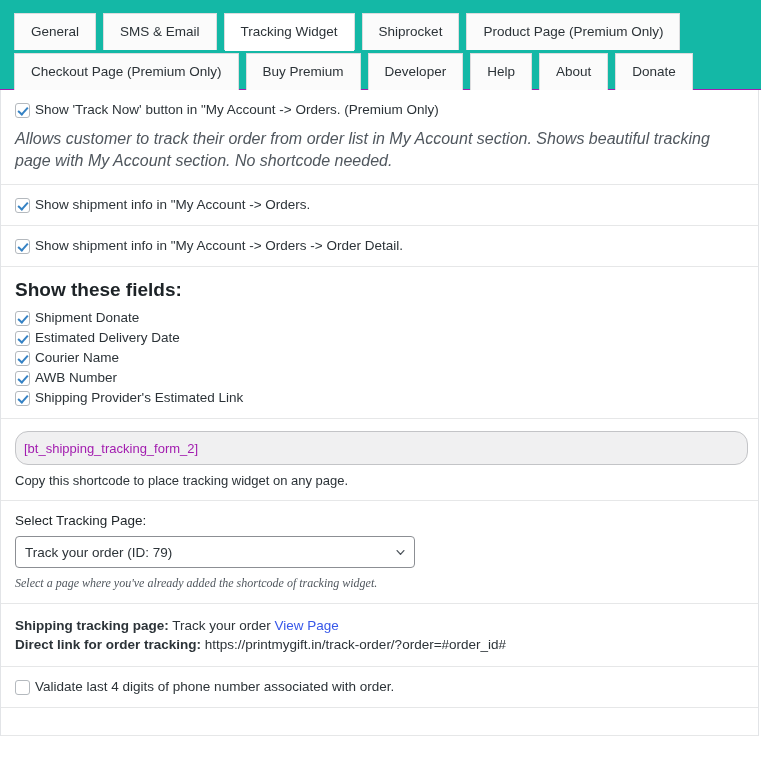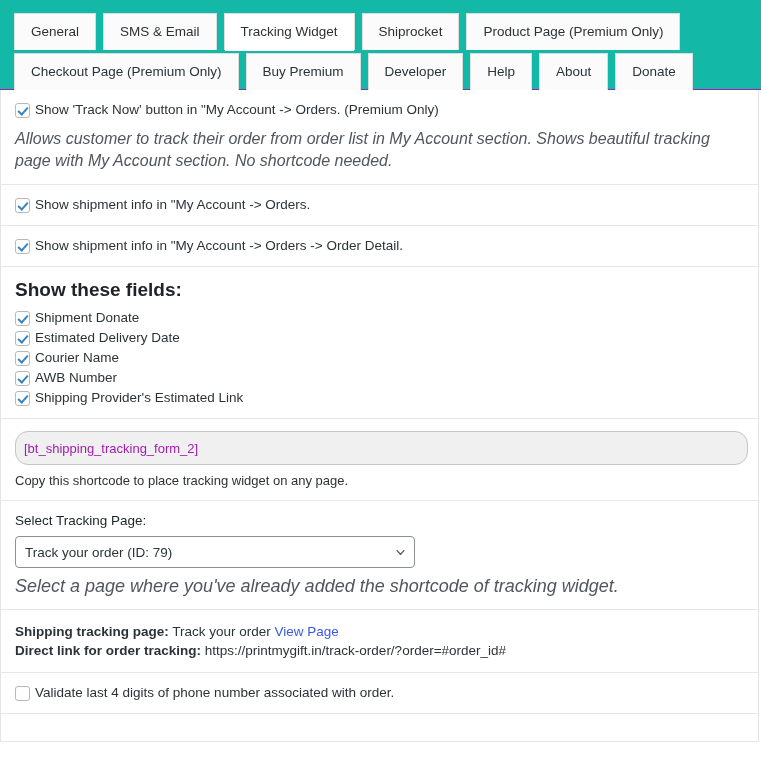--- a/index.html
+++ b/index.html
@@ -165,21 +165,22 @@
     color: #a21caf;
   }
   .hint {
     font-size: 13px;
     color: #2c3338;
     margin-top: 8px;
   }
   .hint.italic {
     font-style: italic;
     color: #50575e;
-    font-size: 18px;
+    font-size: 12px;
+    font-family: Liberation Serif, serif;
   }
 
   .select-wrap {
     position: relative;
     width: 400px;
     height: 32px;
   }
   .select-box {
     width: 400px;
     height: 32px;

